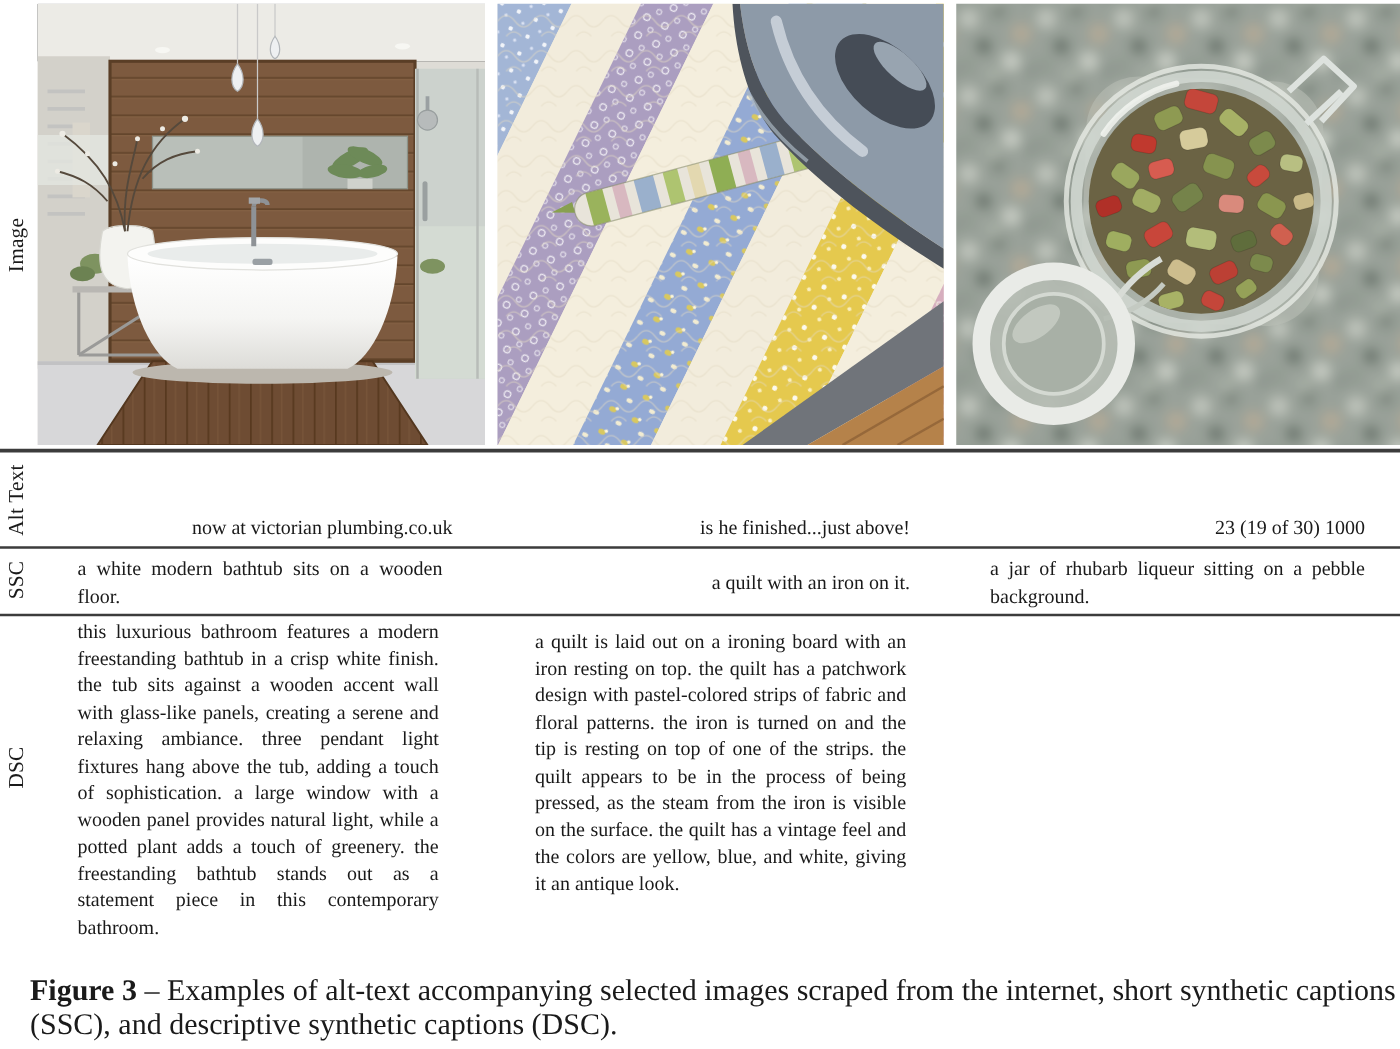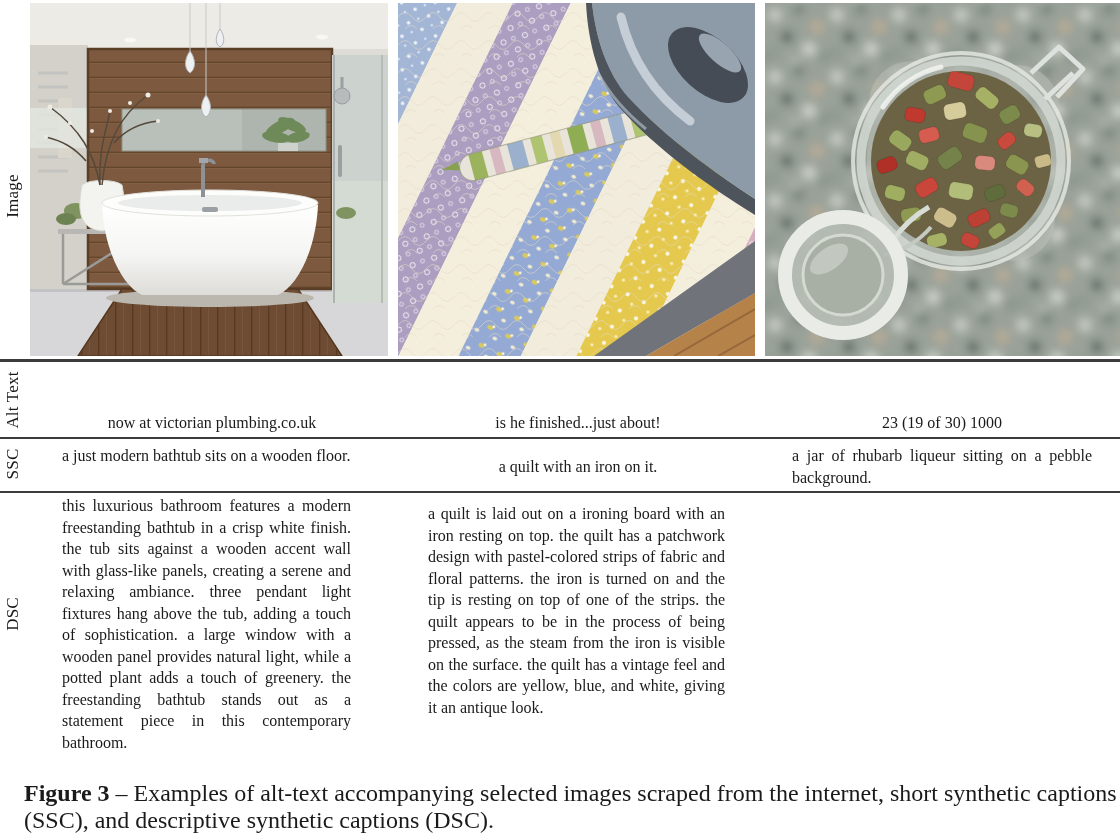--- a/index.html
+++ b/index.html
@@ -6,21 +6,21 @@
   .page{position:relative;width:1120px;height:839px;background:#ffffff;overflow:hidden;
         font-family:"Liberation Serif", serif;color:#1a1a1a;}
   .photo{position:absolute;top:3px;height:353px;}
   .photo svg{display:block;width:100%;height:100%;}
   .rule{position:absolute;left:0;width:1120px;background:#3c3c3c;}
   .rowlabel{position:absolute;width:0;height:0;}
   .rowlabel>span{position:absolute;transform:translate(-50%,-50%) rotate(-90deg);
         white-space:nowrap;font-size:17px;letter-spacing:.2px;}
   .cell{position:absolute;font-size:16px;line-height:21.5px;text-align:justify;
         text-justify:inter-word;hyphens:auto;-webkit-hyphens:auto;}
-  .cell.single{text-align:center;white-space:nowrap;font-family:Liberation Serif, serif;}
+  .cell.single{text-align:right;white-space:nowrap;font-family:Liberation Serif, serif;}
   .caption{position:absolute;font-size:24px;line-height:27px;margin-left:24px;}
   .caption .b{font-weight:bold;}
 </style>
 </head>
 <body>
 
 <div class="page">
 
   <div class="photo" style="left:30px;width:358px;">
     <svg viewBox="0 0 358 353" preserveAspectRatio="none">
@@ -316,24 +316,24 @@
       <span>Alt Text</span>
     </div>
   <div class="rowlabel" style="left:13px;top:464px;">
       <span>SSC</span>
     </div>
   <div class="rowlabel" style="left:13px;top:614px;">
       <span>DSC</span>
     </div>
 
   <div class="cell single" style="left:62px;top:412px;width:300px;">now at victorian plumbing.co.uk</div>
-  <div class="cell single" style="left:428px;top:412px;width:300px;">is he finished...just about!</div>
+  <div class="cell single" style="left:428px;top:412px;width:300px;">is he finished...just above!</div>
   <div class="cell single" style="left:792px;top:412px;width:300px;">23 (19 of 30) 1000</div>
 
-  <div class="cell" style="left:62px;top:445px;width:292px;">a just modern bathtub sits on a wooden floor.</div>
+  <div class="cell" style="left:62px;top:445px;width:292px;">a white modern bathtub sits on a wooden floor.</div>
   <div class="cell" style="left:792px;top:445px;width:300px;">a jar of rhubarb liqueur sitting on a pebble background.</div>
   <div class="cell single" style="left:428px;top:456px;width:300px;">a quilt with an iron on it.</div>
 
   <div class="cell" style="left:62px;top:495px;width:289px;">this luxurious bathroom features a modern freestanding bathtub in a crisp white finish. the tub sits against a wooden accent wall with glass-like panels, creating a serene and relaxing ambiance. three pendant light fixtures hang above the tub, adding a touch of sophistication. a large window with a wooden panel provides natural light, while a potted plant adds a touch of greenery. the freestanding bathtub stands out as a statement piece in this contemporary bathroom.</div>
   <div class="cell" style="left:428px;top:503px;width:297px;">a quilt is laid out on a ironing board with an iron resting on top. the quilt has a patchwork design with pastel-colored strips of fabric and floral patterns. the iron is turned on and the tip is resting on top of one of the strips. the quilt appears to be in the process of being pressed, as the steam from the iron is visible on the surface. the quilt has a vintage feel and the colors are yellow, blue, and white, giving it an antique look.</div>
 
   <div class="caption" style="left:0;top:780px;width:1120px;">
     <span class="b">Figure 3</span>
     <span>–</span>
     <span>Examples of alt-text accompanying selected images scraped from the internet, short synthetic captions (SSC), and descriptive synthetic captions (DSC).</span>

